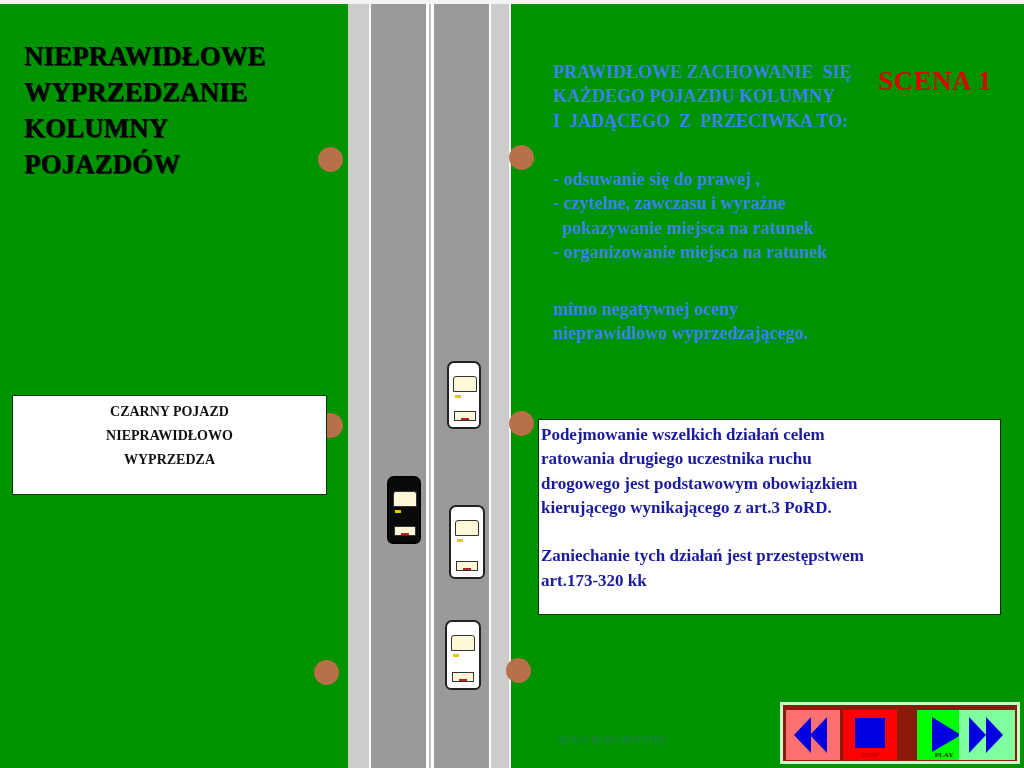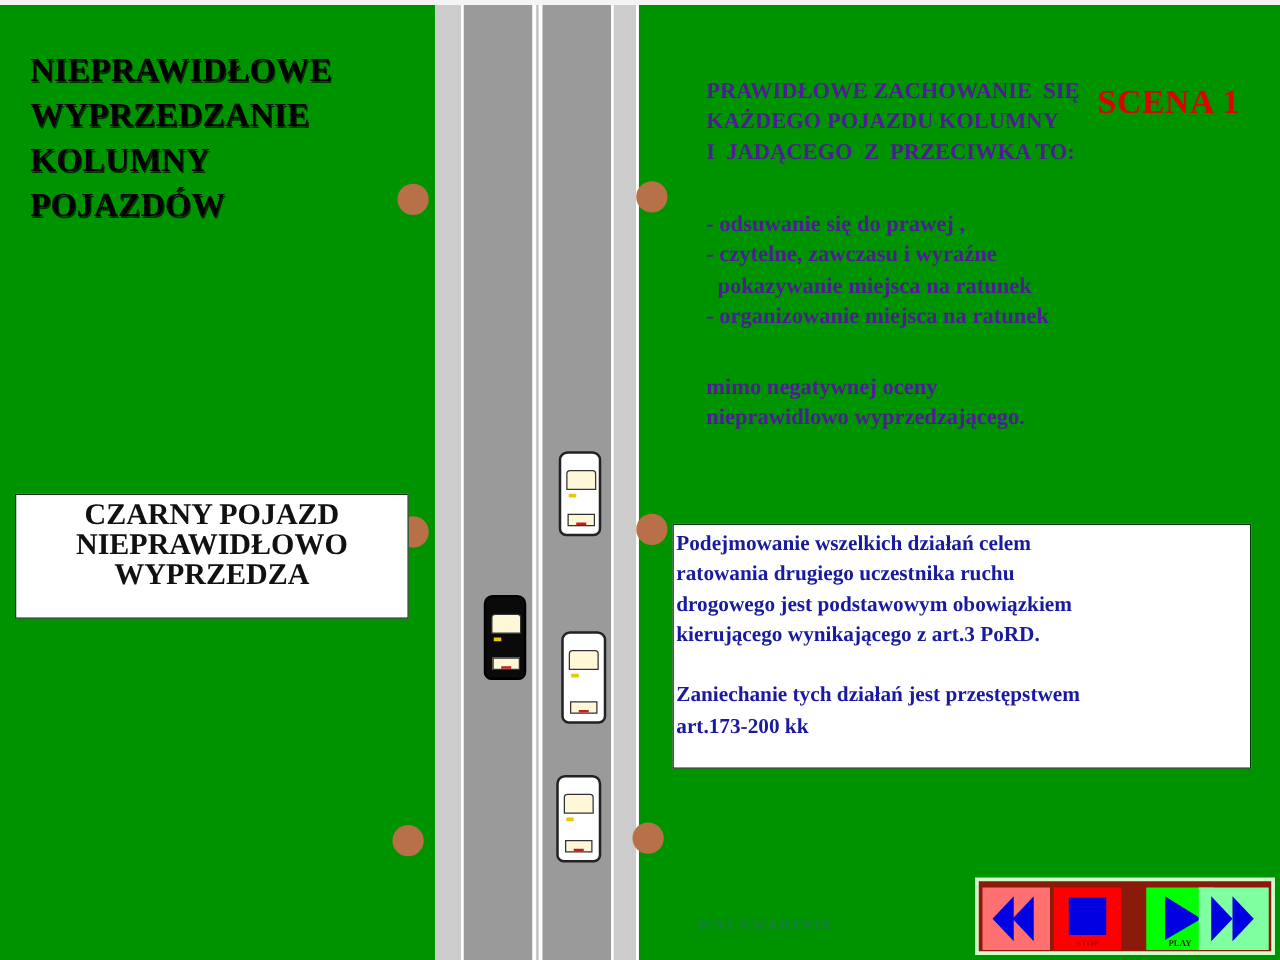--- a/index.html
+++ b/index.html
@@ -8,28 +8,28 @@
   #left-green { left:0; top:4px; width:348px; height:764px; }
   #right-green { left:511px; top:4px; width:513px; height:764px; }
   .topstrip { position:absolute; left:0; top:0; width:1024px; height:4px; background:#f4f4f4; }
   .road-part { position:absolute; top:4px; height:764px; }
   .shoulder { background:#cccccc; }
   .lane { background:#9a9a9a; }
   .line { background:#ffffff; }
 
   .title-left { position:absolute; left:24px; top:38px; width:296px; text-align:left; color:#000; font-weight:bold; font-size:27px; line-height:36px; white-space:pre-line; text-shadow:1px 1px 0 #003300; }
   .scene { position:absolute; left:878px; top:22px; color:#e00000; font-weight:bold; font-size:27px; letter-spacing:0.5px;margin-top:44px; }
-  .right-text { position:absolute; left:553px; color:#4c1d95; font-weight:bold; font-size:18px; line-height:24.3px; white-space:pre;margin-left:12px; }
+  .right-text { position:absolute; left:553px; color:#3b82f6; font-weight:bold; font-size:18px; line-height:24.3px; white-space:pre; }
   #heading-right { top:60px; }
   #list-right { top:167px; }
   #note-right { top:297px; }
 
   .box { position:absolute; background:#ffffff; border:1px solid #003300; }
   #black-car-box { left:12px; top:395px; width:313px; height:98px; }
-  #black-car-box .txt { margin-top:4px; text-align:center; font-weight:bold; font-size:24px; line-height:24px; color:#111; white-space:pre-line; }
+  #black-car-box .txt { margin-top:4px; text-align:center; font-weight:bold; font-size:14px; line-height:24px; color:#111; white-space:pre-line; }
   #law-box { left:538px; top:419px; width:461px; height:194px; }
   #law-box .txt { margin:3px 0 0 2px; font-weight:bold; font-size:17px; line-height:24.3px; color:#1a1aa0; white-space:pre; }
 
   .dot { position:absolute; width:25px; height:25px; border-radius:50%; background:#b87048; }
 
   .car { position:absolute; width:34px; height:68px; border-radius:7px 7px 6px 6px; border:2px solid #222; box-sizing:border-box; }
   .car.white { background:#ffffff; }
   .car.black { background:#0a0a0a; border-color:#000; }
   .car .windshield { position:absolute; left:4px; top:13px; width:22px; height:14px; background:#fff8d8; border:1px solid #333; border-radius:3px 3px 0 0; }
   .car .rearglass { position:absolute; left:5px; bottom:6px; width:20px; height:8px; background:#fff8d8; border:1px solid #333; }
@@ -120,21 +120,21 @@
 - organizowanie miejsca na ratunek</div>
 <div id="note-right" class="right-text">mimo negatywnej oceny
 nieprawidlowo wyprzedzającego.</div>
 <div id="law-box" class="box">
   <div class="txt">Podejmowanie wszelkich działań celem
 ratowania drugiego uczestnika ruchu
 drogowego jest podstawowym obowiązkiem
 kierującego wynikającego z art.3 PoRD.
 
 Zaniechanie tych działań jest przestępstwem
-art.173-200 kk</div>
+art.173-320 kk</div>
 </div>
 
 <div class="author">WNJ  KWARTNIK</div>
 
 <div id="controls">
   <div class="frame"></div>
   <div id="btn-rewind" class="ctl">
     <svg width="54" height="50">
       <polygon points="8,25 25,7 25,43" fill="#0000e0"></polygon>
       <polygon points="24,25 41,7 41,43" fill="#0000e0"></polygon>

